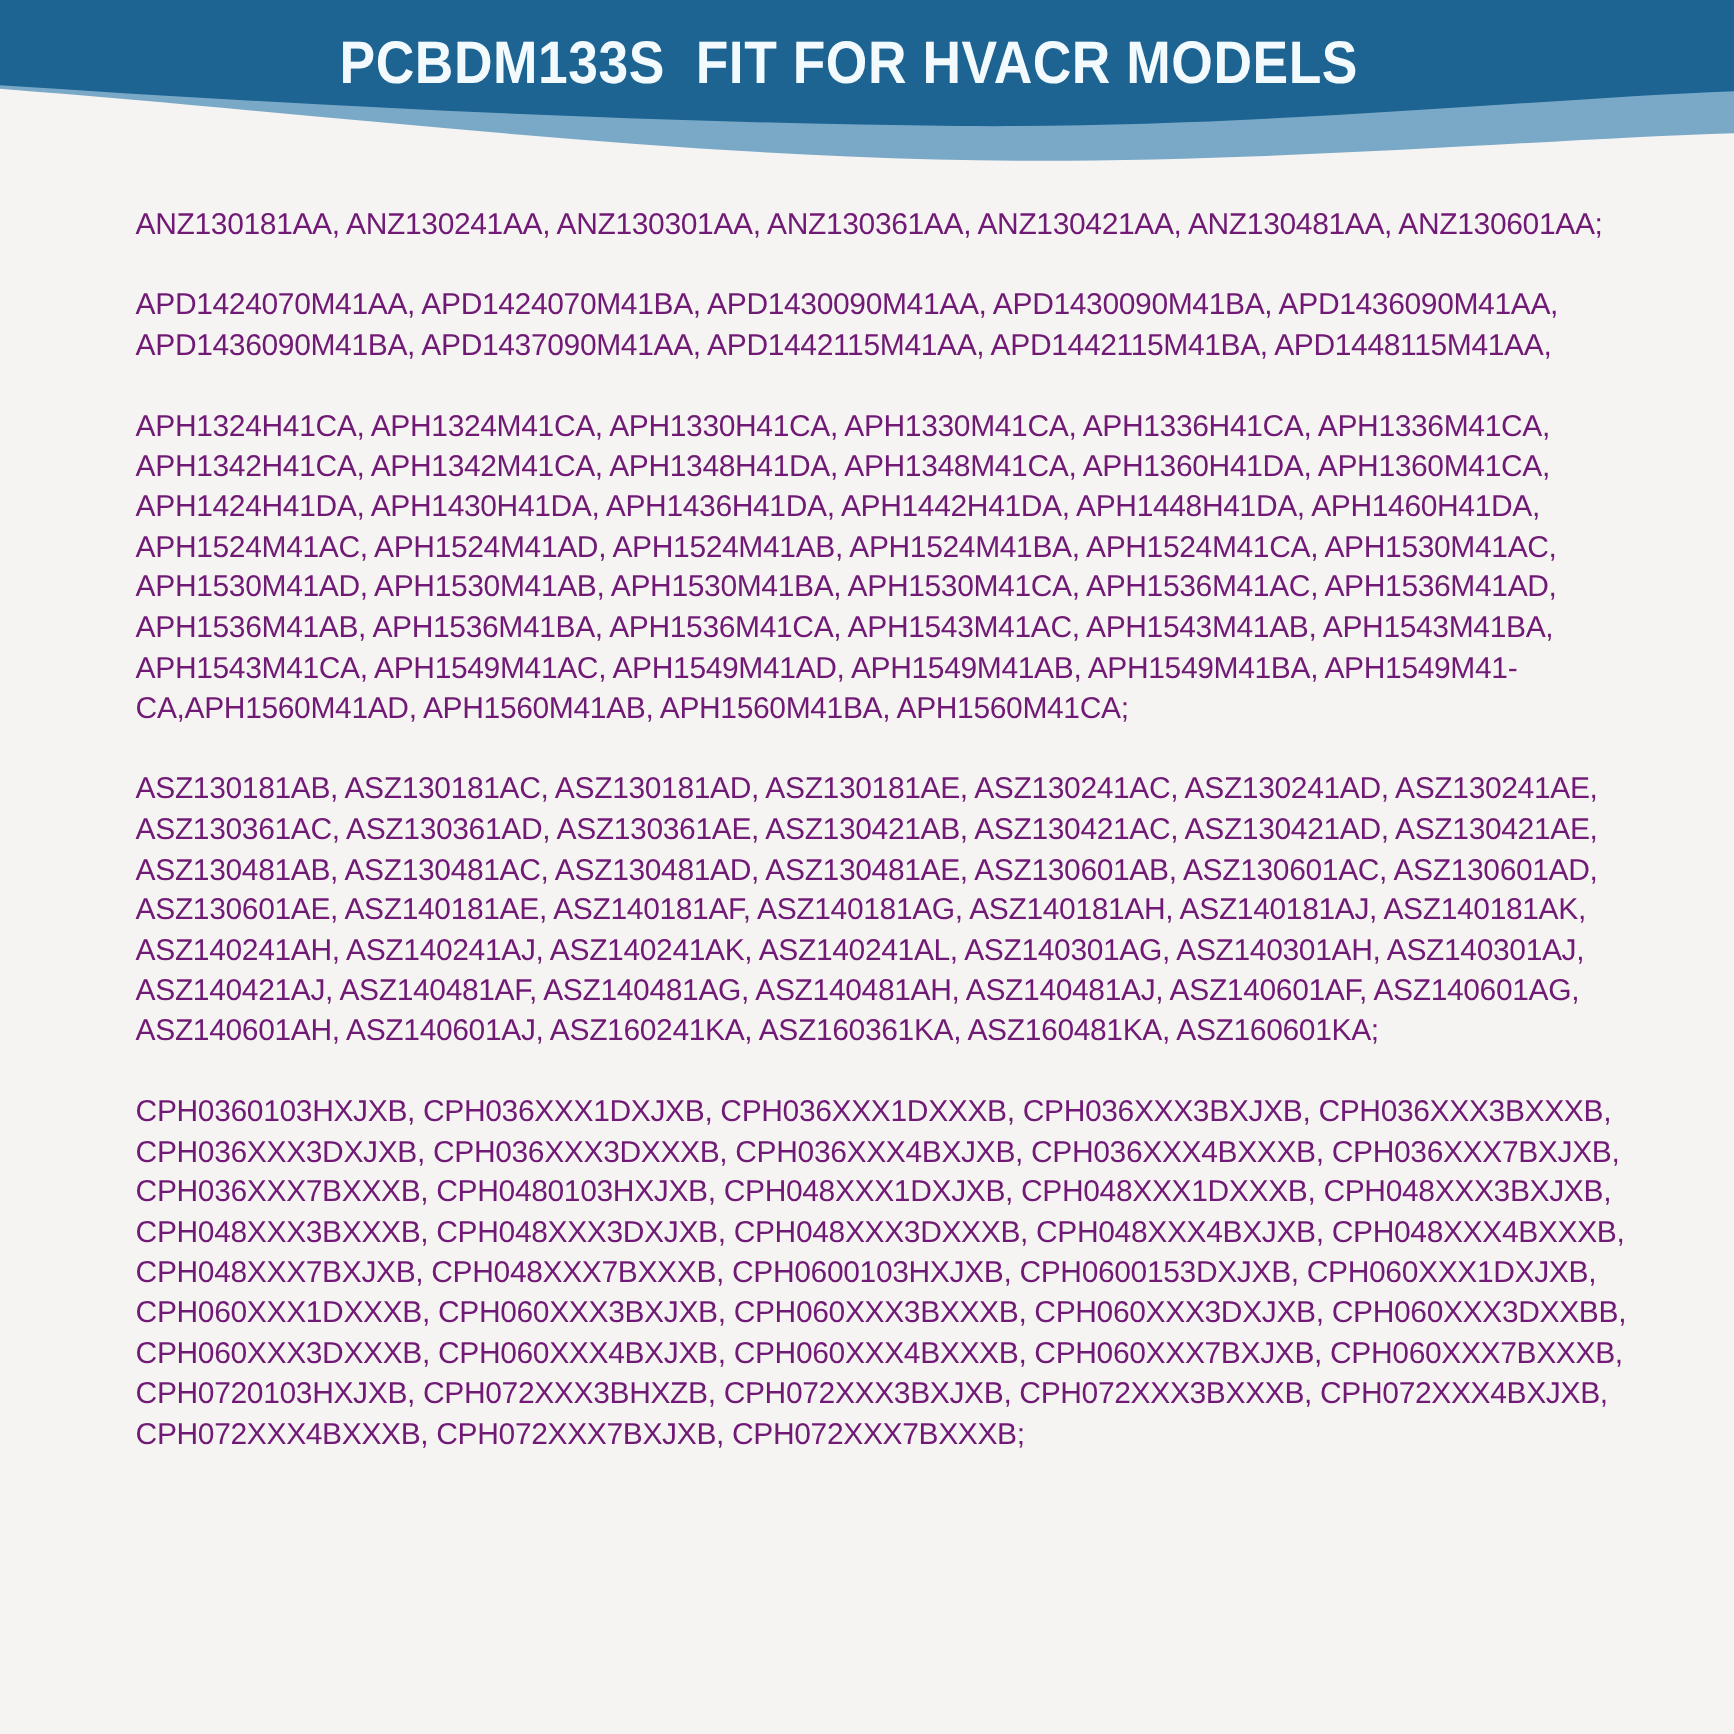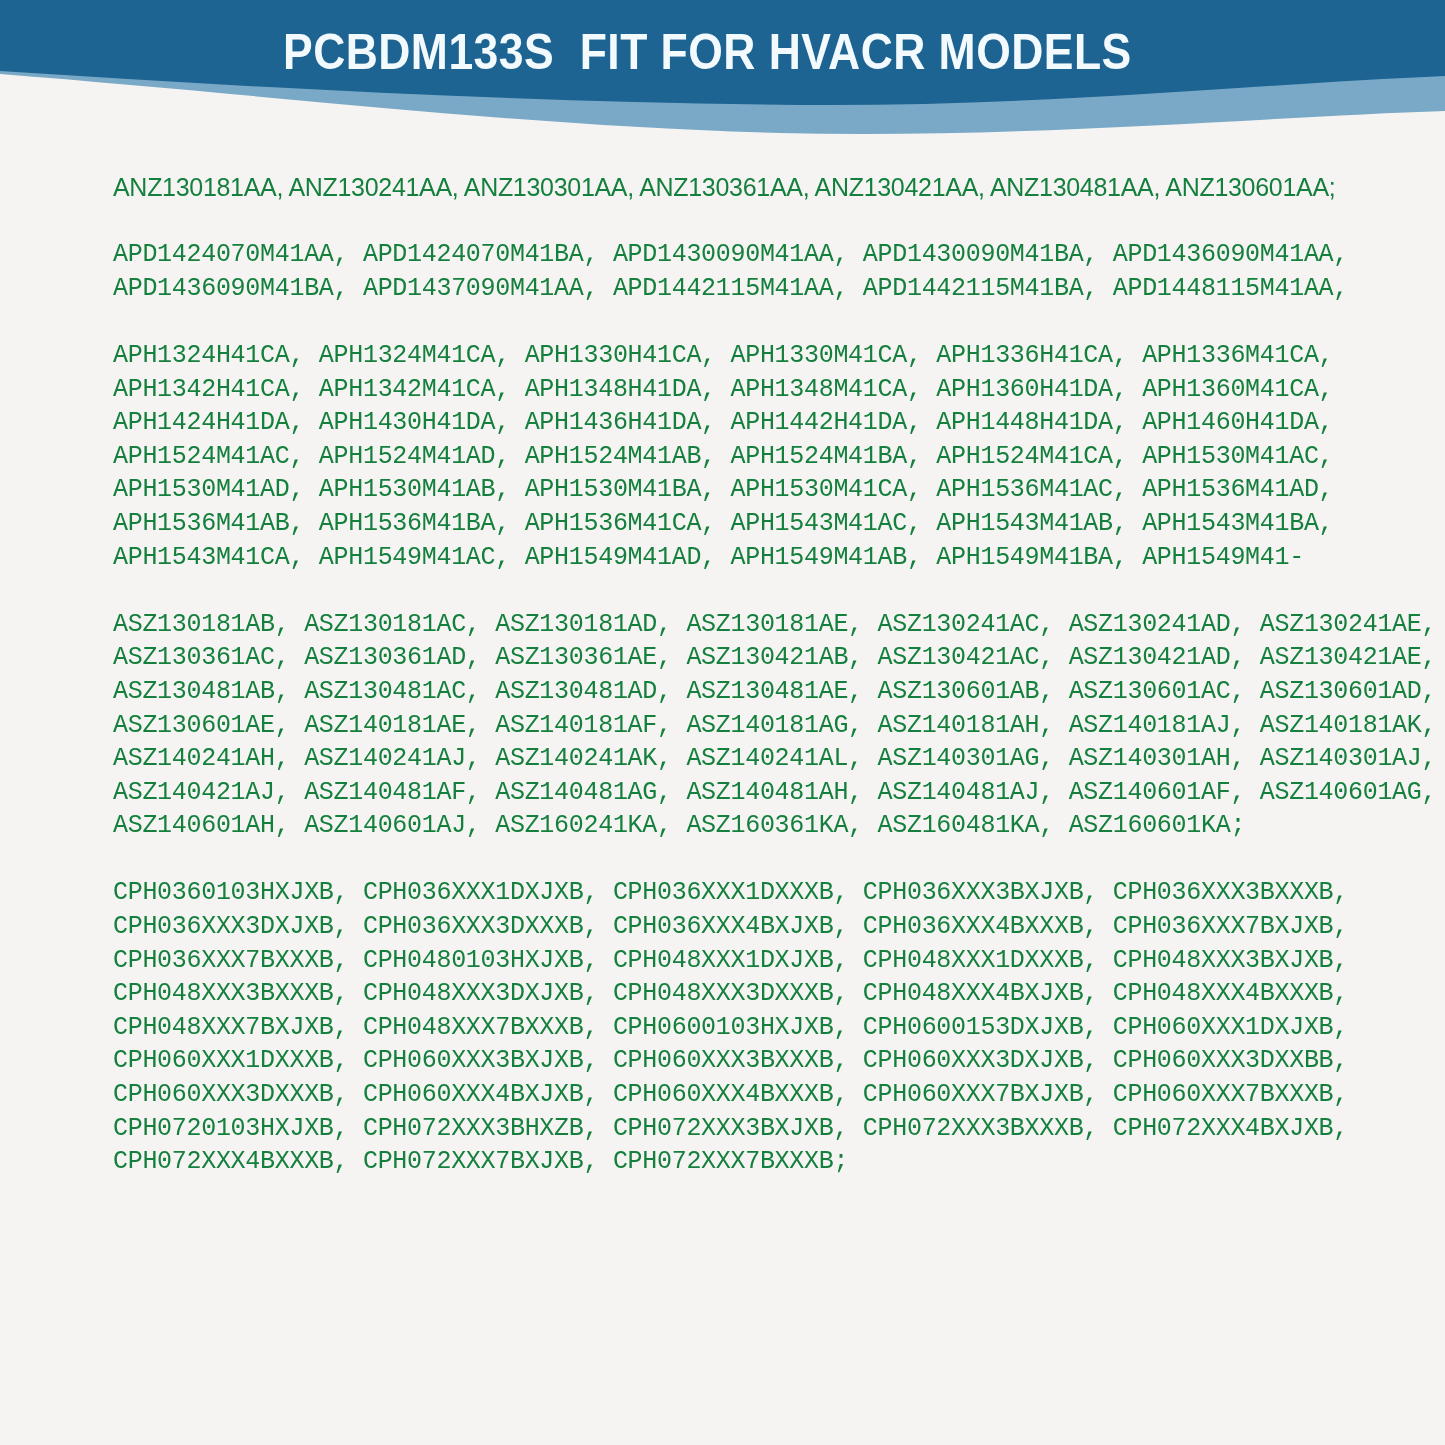--- a/index.html
+++ b/index.html
@@ -32,31 +32,30 @@
     color: #f3fafd;
     white-space: pre;
     transform: scaleX(0.89);
     transform-origin: 0 0;
   }
   .model-list {
     position: absolute;
     left: 113px;
     top: 171px;
     width: 1260px;
-    color: #15803d;
+    color: #701a75;
     font-size: 25px;
     line-height: 33.6px;
     letter-spacing: -0.3px;
   }
   .model-paragraph {
     margin: 0;
   }
   .model-paragraph + .model-paragraph {
     margin-top: 33.6px;
-    font-family: Liberation Mono, monospace;
   }
   .model-line {
     white-space: nowrap;
   }
 </style>
 </head>
 <body>
 
 <div>
   <svg class="header-wave-svg" width="1445" height="160" viewBox="0 0 1445 160" aria-hidden="true">
@@ -80,20 +79,21 @@
   </div>
 
   <div class="model-paragraph">
     <div class="model-line">APH1324H41CA, APH1324M41CA, APH1330H41CA, APH1330M41CA, APH1336H41CA, APH1336M41CA,</div>
     <div class="model-line">APH1342H41CA, APH1342M41CA, APH1348H41DA, APH1348M41CA, APH1360H41DA, APH1360M41CA,</div>
     <div class="model-line">APH1424H41DA, APH1430H41DA, APH1436H41DA, APH1442H41DA, APH1448H41DA, APH1460H41DA,</div>
     <div class="model-line">APH1524M41AC, APH1524M41AD, APH1524M41AB, APH1524M41BA, APH1524M41CA, APH1530M41AC,</div>
     <div class="model-line">APH1530M41AD, APH1530M41AB, APH1530M41BA, APH1530M41CA, APH1536M41AC, APH1536M41AD,</div>
     <div class="model-line">APH1536M41AB, APH1536M41BA, APH1536M41CA, APH1543M41AC, APH1543M41AB, APH1543M41BA,</div>
     <div class="model-line">APH1543M41CA, APH1549M41AC, APH1549M41AD, APH1549M41AB, APH1549M41BA, APH1549M41-</div>
+    <div class="model-line">CA,APH1560M41AD, APH1560M41AB, APH1560M41BA, APH1560M41CA;</div>
   </div>
 
   <div class="model-paragraph">
     <div class="model-line">ASZ130181AB, ASZ130181AC, ASZ130181AD, ASZ130181AE, ASZ130241AC, ASZ130241AD, ASZ130241AE,</div>
     <div class="model-line">ASZ130361AC, ASZ130361AD, ASZ130361AE, ASZ130421AB, ASZ130421AC, ASZ130421AD, ASZ130421AE,</div>
     <div class="model-line">ASZ130481AB, ASZ130481AC, ASZ130481AD, ASZ130481AE, ASZ130601AB, ASZ130601AC, ASZ130601AD,</div>
     <div class="model-line">ASZ130601AE, ASZ140181AE, ASZ140181AF, ASZ140181AG, ASZ140181AH, ASZ140181AJ, ASZ140181AK,</div>
     <div class="model-line">ASZ140241AH, ASZ140241AJ, ASZ140241AK, ASZ140241AL, ASZ140301AG, ASZ140301AH, ASZ140301AJ,</div>
     <div class="model-line">ASZ140421AJ, ASZ140481AF, ASZ140481AG, ASZ140481AH, ASZ140481AJ, ASZ140601AF, ASZ140601AG,</div>
     <div class="model-line">ASZ140601AH, ASZ140601AJ, ASZ160241KA, ASZ160361KA, ASZ160481KA, ASZ160601KA;</div>

